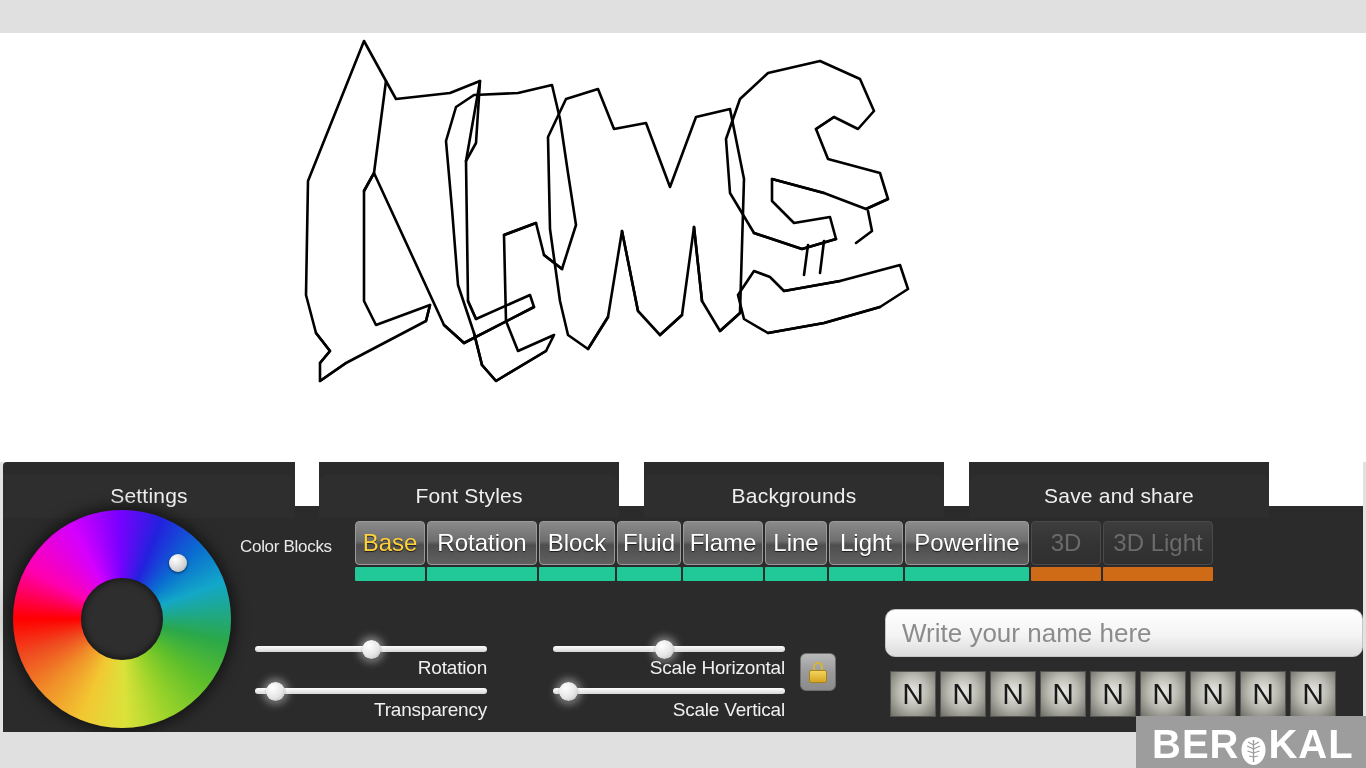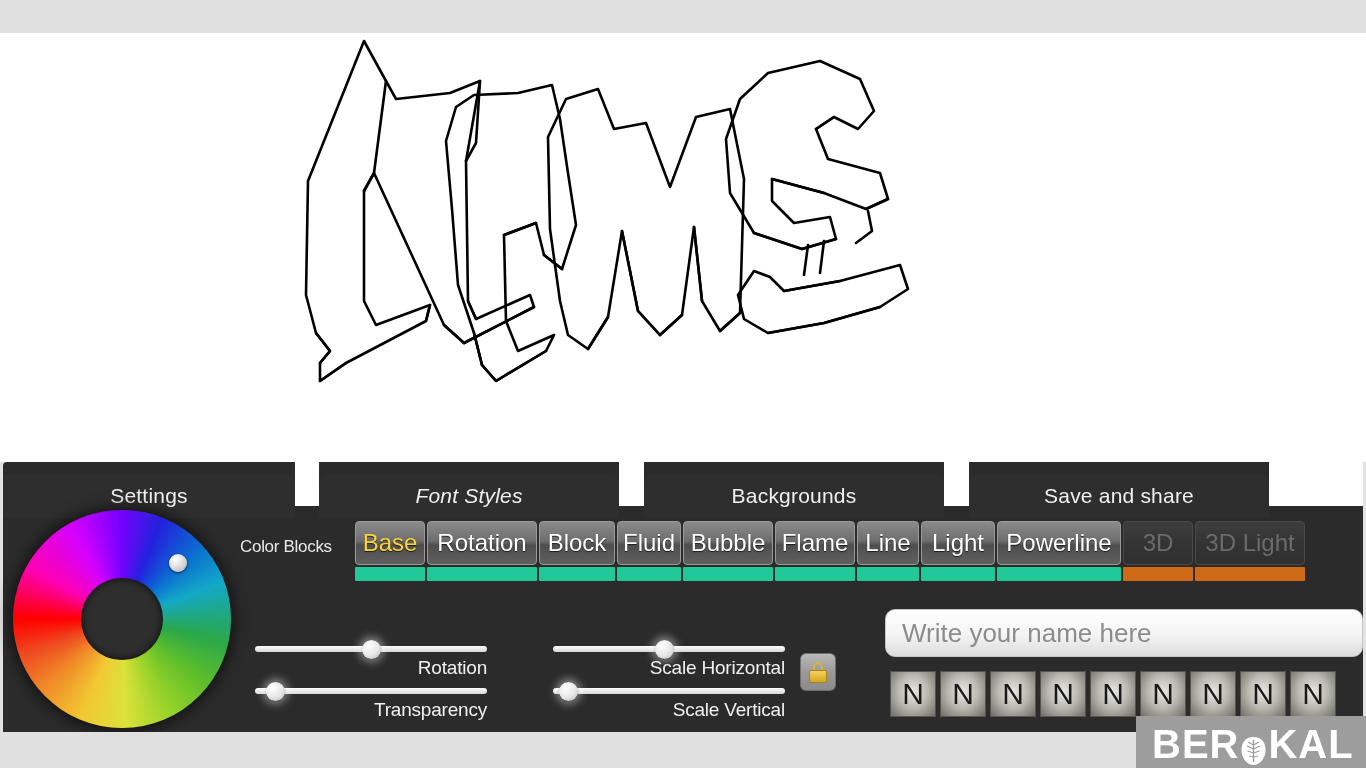--- a/index.html
+++ b/index.html
@@ -41,21 +41,21 @@
     background: #2e2e2e;
     border-radius: 10px 10px 0 0;
     display: flex; align-items: center; justify-content: center;
     color: #efefef;
     font-size: 21px;
     letter-spacing: .2px;
     cursor: pointer;
     user-select: none;
   }
   .tab.t0 { left: 0px;   width: 292px; border-radius: 0 10px 0 0; }
-  .tab.t1 { left: 316px; width: 300px; font-style: italic; }
+  .tab.t1 { left: 316px; width: 300px; }
   .tab.t2 { left: 641px; width: 300px; }
   .tab.t3 { left: 966px; width: 300px; }
   .tabs::after {
     
     content: ""; position: absolute; left: 0; bottom: 0; width: 1360px; height: 0;
   }
   .tab-gap {
     position: absolute; top: 0; height: 44px; background: #ffffff;
   }
   .tab-gap.g0 { left: 292px; width: 24px; }
@@ -333,24 +333,20 @@
         </div>
         <div class="cb-item">
           <div class="cb-btn" style="width: 76px;">Block</div>
           <div class="cb-bar" style="background: rgb(32, 201, 151); width: 76px;"></div>
         </div>
         <div class="cb-item">
           <div class="cb-btn" style="width: 64px;">Fluid</div>
           <div class="cb-bar" style="background: rgb(32, 201, 151); width: 64px;"></div>
         </div>
         <div class="cb-item">
-          <div class="cb-btn" style="width: 90px;">Bubble</div>
-          <div class="cb-bar" style="background: rgb(32, 201, 151); width: 90px;"></div>
-        </div>
-        <div class="cb-item">
           <div class="cb-btn" style="width: 80px;">Flame</div>
           <div class="cb-bar" style="background: rgb(32, 201, 151); width: 80px;"></div>
         </div>
         <div class="cb-item">
           <div class="cb-btn" style="width: 62px;">Line</div>
           <div class="cb-bar" style="background: rgb(32, 201, 151); width: 62px;"></div>
         </div>
         <div class="cb-item">
           <div class="cb-btn" style="width: 74px;">Light</div>
           <div class="cb-bar" style="background: rgb(32, 201, 151); width: 74px;"></div>

